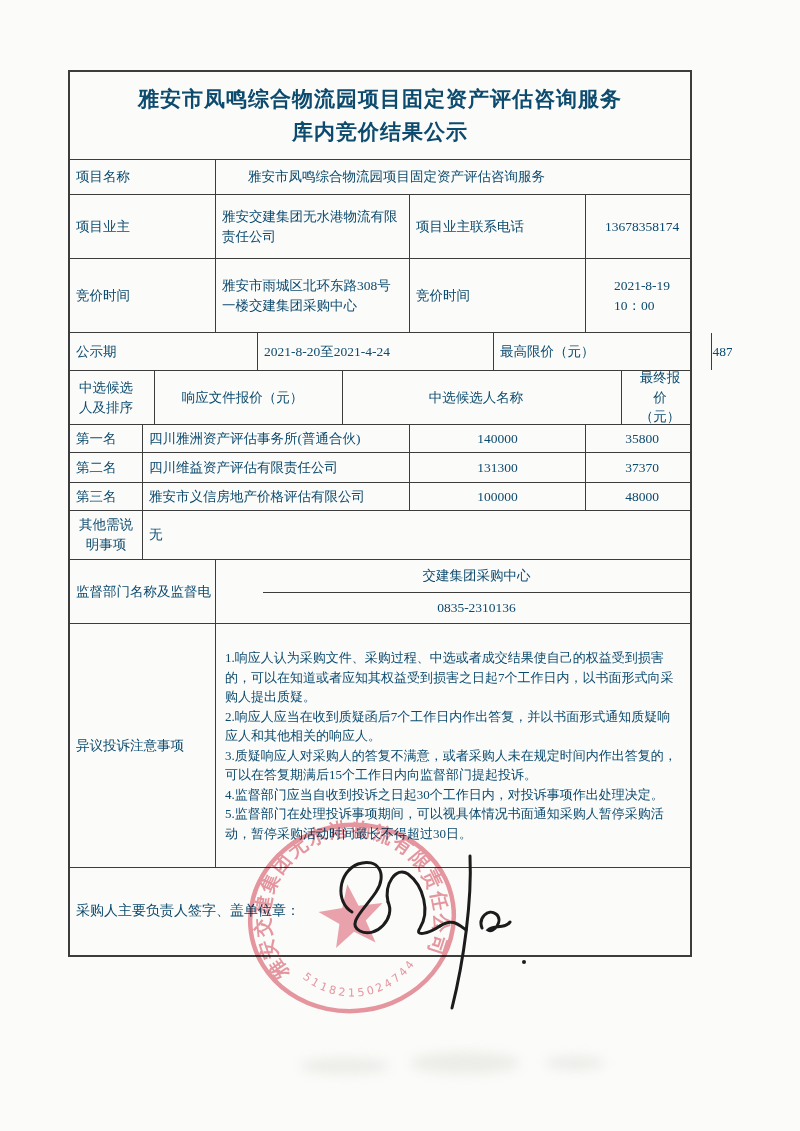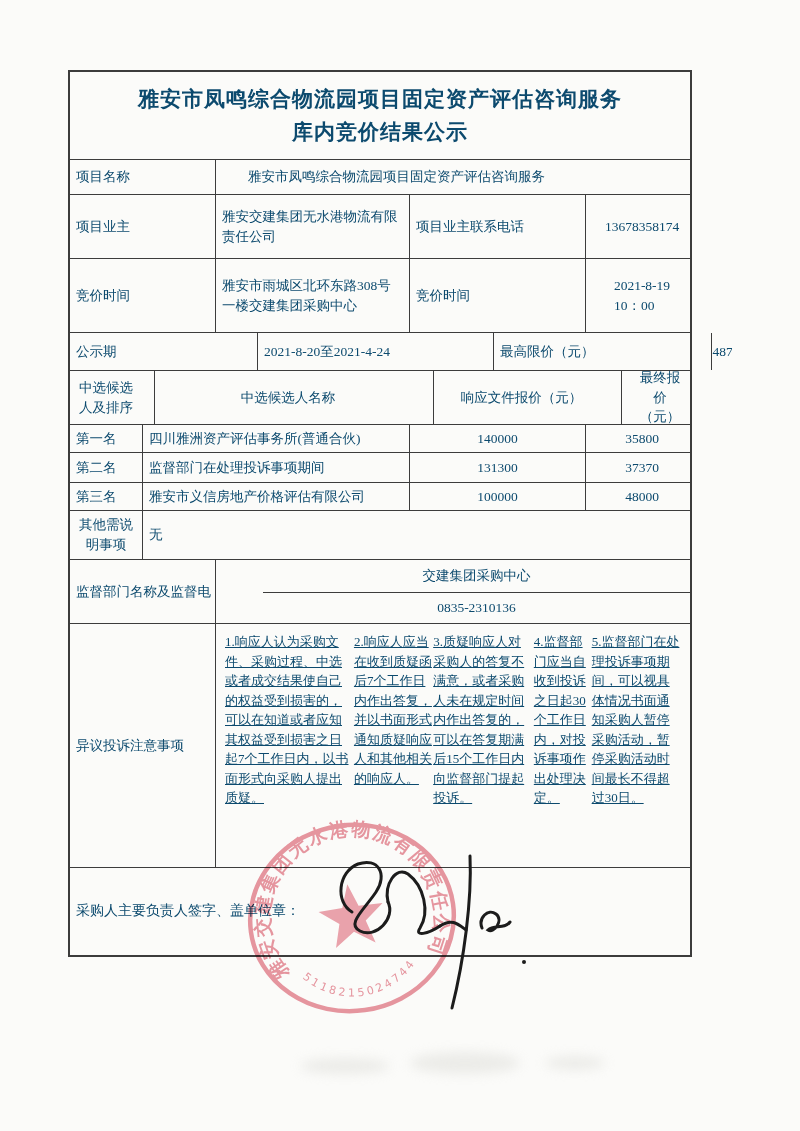--- a/index.html
+++ b/index.html
@@ -48,22 +48,22 @@
   .grow{flex:1 1 auto;}
   .two-line{display:block;text-align:left;}
   .narrow-wrap{display:inline-block;width:4em;text-align:center;}
   .stacked{display:flex;flex-direction:column;flex:1 1 auto;}
   .stacked .sub{
     flex:1 1 50%;display:flex;align-items:center;justify-content:center;
     font-size:13.5px;box-sizing:border-box;
   }
   .stacked .sub + .sub{border-top:1.5px solid #3c3c3c;}
   .obj-content{
-    display:flex;flex-direction:row;justify-content:center;
-    padding:8px 8px 8px 9px;font-size:13px;line-height:1.5;text-decoration:underline;
+    display:flex;flex-direction:column;justify-content:center;
+    padding:8px 8px 8px 9px;font-size:13px;line-height:1.5;
   }
   .obj-content p{margin:0;}
   .indent30{padding-left:32px;}
   .footer-row{align-items:center;}
   .overlay{position:absolute;left:0;top:0;pointer-events:none;}
   .smudge{position:absolute;background:#d9d9d4;border-radius:50%;filter:blur(6px);opacity:.45;}
 </style>
 </head>
 <body>
 
@@ -104,34 +104,34 @@
       <div class="cell w-label c-left">公示期</div>
       <div class="cell w-b c-left">2021-8-20至2021-4-24</div>
       <div class="cell w-c c-left">最高限价（元）</div>
       <div class="cell w-d c-center">148750</div>
     </div>
 
     <div class="row" style="height:54px;gap:12px;">
       <div class="cell w-rank c-center">
         <span class="narrow-wrap">中选候选人及排序</span>
       </div>
+      <div class="cell w-c c-center">响应文件报价（元）</div>
       <div class="cell w-name c-center">中选候选人名称</div>
-      <div class="cell w-c c-center">响应文件报价（元）</div>
       <div class="cell w-d c-center">最终报价（元）</div>
     </div>
 
     <div class="row" style="height:28px;">
       <div class="cell w-rank c-left">第一名</div>
       <div class="cell w-name c-left">四川雅洲资产评估事务所(普通合伙)</div>
       <div class="cell w-c c-center">140000</div>
       <div class="cell w-d c-center">35800</div>
     </div>
     <div class="row" style="height:30px;">
       <div class="cell w-rank c-left">第二名</div>
-      <div class="cell w-name c-left">监督部门在处理投诉事项期间</div>
+      <div class="cell w-name c-left">四川维益资产评估有限责任公司</div>
       <div class="cell w-c c-center">131300</div>
       <div class="cell w-d c-center">37370</div>
     </div>
     <div class="row" style="height:28px;">
       <div class="cell w-rank c-left">第三名</div>
       <div class="cell w-name c-left">雅安市义信房地产价格评估有限公司</div>
       <div class="cell w-c c-center">100000</div>
       <div class="cell w-d c-center">48000</div>
     </div>
 

